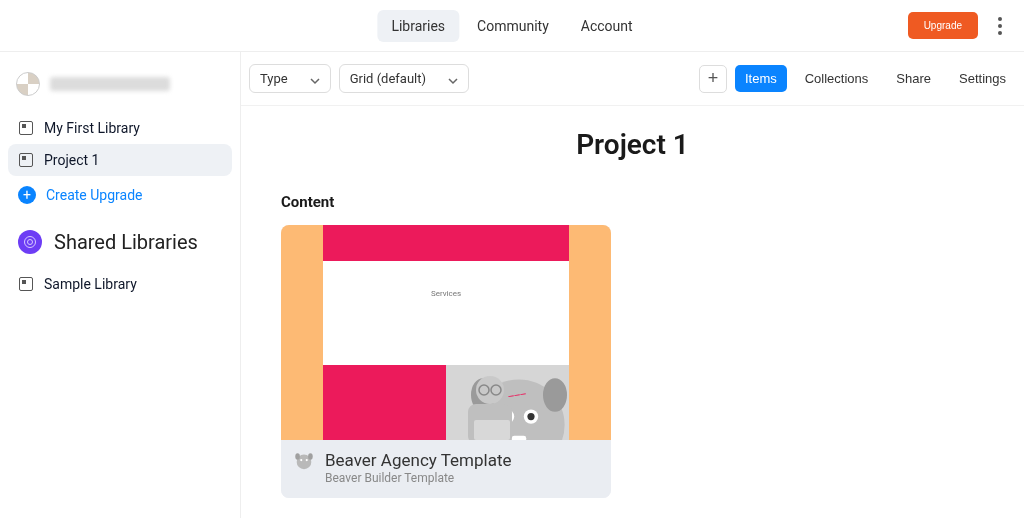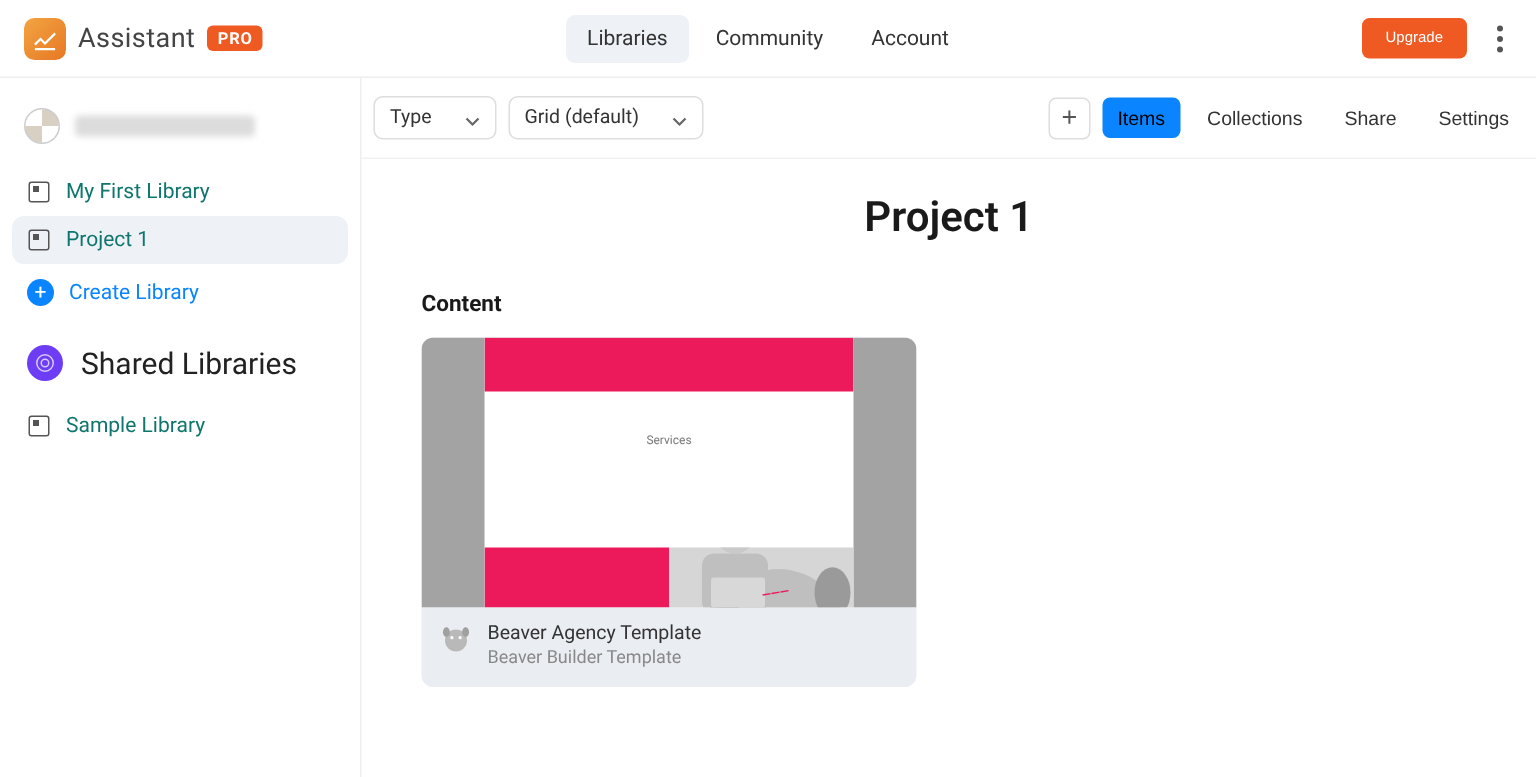--- a/index.html
+++ b/index.html
@@ -20,21 +20,21 @@
 .kebab { width:24px; height:30px; display:flex; flex-direction:column; align-items:center; justify-content:center; gap:3px; cursor:pointer; }
 .kebab span { width:4px; height:4px; background:#555; border-radius:50%; }
 
 
 .body { display:flex; height:calc(518px - 52px); }
 .sidebar { width:240px; padding:14px 8px; }
 .user-row { display:flex; align-items:center; gap:10px; padding:6px 8px 16px 8px; }
 .avatar { width:24px; height:24px; border-radius:50%; background: conic-gradient(#d9d0c4 0 90deg,#fff 0 180deg,#d9d0c4 0 270deg,#fff 0 360deg); border:1px solid #ccc; }
 .user-name { width:120px; height:14px; background:#dcdcdc; border-radius:3px; filter:blur(2px); }
 
-.side-item { display:flex; align-items:flex-end; gap:10px; padding:8px 10px; border-radius:8px; cursor:pointer; color:#0f766e; }
+.side-item { display:flex; align-items:flex-end; gap:10px; padding:8px 10px; border-radius:8px; cursor:pointer; color:#0f172a; }
 .side-item.active { background:#eef1f5; }
 .side-icon { width:16px; height:16px; display:inline-flex; align-items:center; justify-content:center; }
 .lib-glyph { width:14px; height:14px; border:1.5px solid #555; border-radius:2px; position:relative; }
 .lib-glyph::after { content:""; position:absolute; left:2px; top:2px; width:4px; height:4px; background:#555; }
 
 .create-row { display:flex; align-items:center; gap:10px; padding:10px 10px 18px 10px; cursor:pointer; }
 .plus-circle { width:18px; height:18px; border-radius:50%; background:#0a84ff; color:#fff; display:flex; align-items:center; justify-content:center; font-size:14px; line-height:1; }
 .create-label { color:#0a84ff; }
 
 .shared-row { display:flex; align-items:center; gap:12px; padding:8px 10px 14px 10px; }
@@ -45,58 +45,48 @@
 
 
 .main { flex:1; display:flex; flex-direction:column; border-left:1px solid #eee; }
 .toolbar { display:flex; align-items:center; padding:12px 8px 12px 8px; gap:8px; border-bottom:1px solid #f1f1f1; }
 .dd { border:1px solid #ddd; border-radius:6px; padding:6px 10px; display:flex; align-items:flex-end; gap:22px; font-size:13px; color:#333; cursor:pointer; background:#fff; }
 .dd .chev { width:10px; height:10px; }
 .chev svg { width:10px; height:10px; display:block; }
 .tool-spacer { flex:1; }
 .tool-btn { border:none; background:transparent; padding:6px 10px; border-radius:5px; font-size:13px; color:#333; cursor:pointer; }
 .tool-btn.add { width:28px; height:28px; border:1px solid #ddd; display:flex; align-items:center; justify-content:center; border-radius:5px; font-size:18px; color:#555; }
-.tool-btn.primary { background:#0a84ff; color:#000000; }
+.tool-btn.primary { background:#0a84ff; color:#ffffff; }
 
 .content { flex:1; overflow:auto; padding:18px 40px; }
 .page-title { text-align:center; font-size:28px; font-weight:600; margin:4px 0 32px 0; }
 .section-h { font-size:15px; margin:0 0 14px 0; }
 
 .card { width:330px; border-radius:8px; overflow:hidden; background:#eef1f5; display:flex; flex-direction:column; cursor:pointer; }
-.thumb { height:180px; background:#a3a3a3; padding:0 42px; }
+.thumb { height:215px; background:#fdba74; padding:0 42px; }
 .thumb-inner { width:100%; height:100%; background:#fff; position:relative; overflow:hidden; }
 .band-top { position:absolute; left:0; right:0; top:0; height:36px; background:#ec1a5b; }
 .mid-label { position:absolute; left:0; right:0; top:64px; text-align:center; font-size:8px; color:#777; }
 .lower { position:absolute; left:0; right:0; top:140px; bottom:0; display:flex; }
 .lower-left { flex:1; background:#ec1a5b; }
 .lower-right { flex:1; background:#d6d6d6; position:relative; overflow:hidden; }
 .mascot { position:absolute; right:-10px; top:-6px; width:120px; height:120px; }
 .person { position:absolute; left:4px; bottom:-4px; width:80px; height:80px; }
 .strike { position:absolute; left:50%; top:26px; transform:rotate(-10deg); font-size:8px; color:#ec1a5b; font-weight:700; }
 
 .card-meta { display:flex; gap:10px; align-items:flex-start; padding:10px 12px 12px 12px; background:#eaedf2; }
 .meta-icon { width:22px; height:22px; display:flex; align-items:center; justify-content:center; }
 .meta-text { display:flex; flex-direction:column; line-height:1.25; }
-.meta-title { font-size:13px; color:#333; }
+.meta-title { font-size:17px; color:#333; }
 .meta-sub { font-size:12px; color:#888; }
 </style>
 </head>
 <body>
 
 <div class="header">
-  <div class="logo-wrap">
-    <div class="logo-mark">
-      <svg viewBox="0 0 24 24" fill="none">
-          <path d="M3 17l5-5 4 4 9-9" stroke="#fff" stroke-width="2" fill="none"></path>
-          <path d="M3 21h18" stroke="#fff" stroke-width="2"></path>
-        </svg>
-    </div>
-    <span class="logo-text">Assistant</span>
-    <span class="pro-badge">PRO</span>
-  </div>
   <div class="nav-center">
     <div class="nav-link active">Libraries</div>
     <div class="nav-link">Community</div>
     <div class="nav-link">Account</div>
   </div>
   <div class="header-actions">
     <button class="upgrade-btn">Upgrade</button>
     <div class="kebab">
         <span></span>
         <span></span>
@@ -121,21 +111,21 @@
     </div>
     <div class="side-item active">
       <span class="side-icon">
           <span class="lib-glyph"></span>
         </span>
       <span>Project 1</span>
     </div>
 
     <div class="create-row">
       <span class="plus-circle">+</span>
-      <span class="create-label">Create Library</span>
+      <span class="create-label">Create Upgrade</span>
     </div>
 
     <div class="shared-row">
       <span class="shared-icon">
           <span class="shared-icon-inner"></span>
         </span>
       <span class="shared-label">Shared Libraries</span>
     </div>
     <div class="side-item">
       <span class="side-icon">

